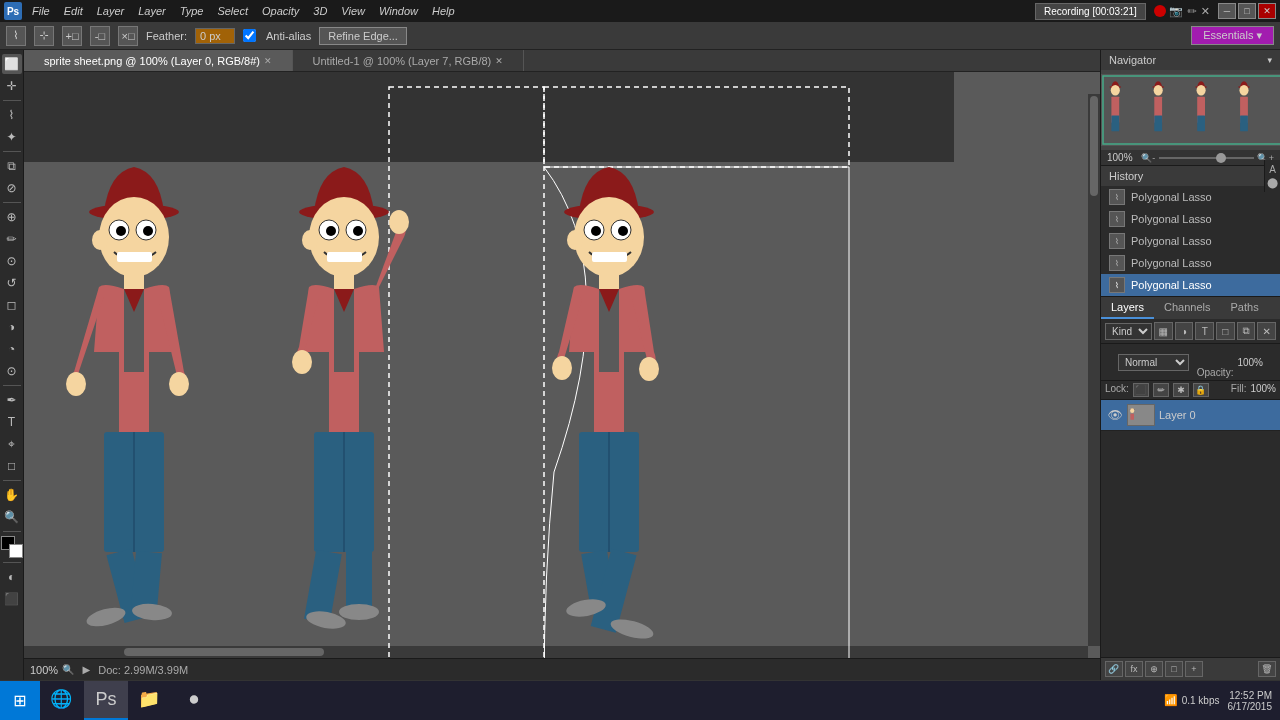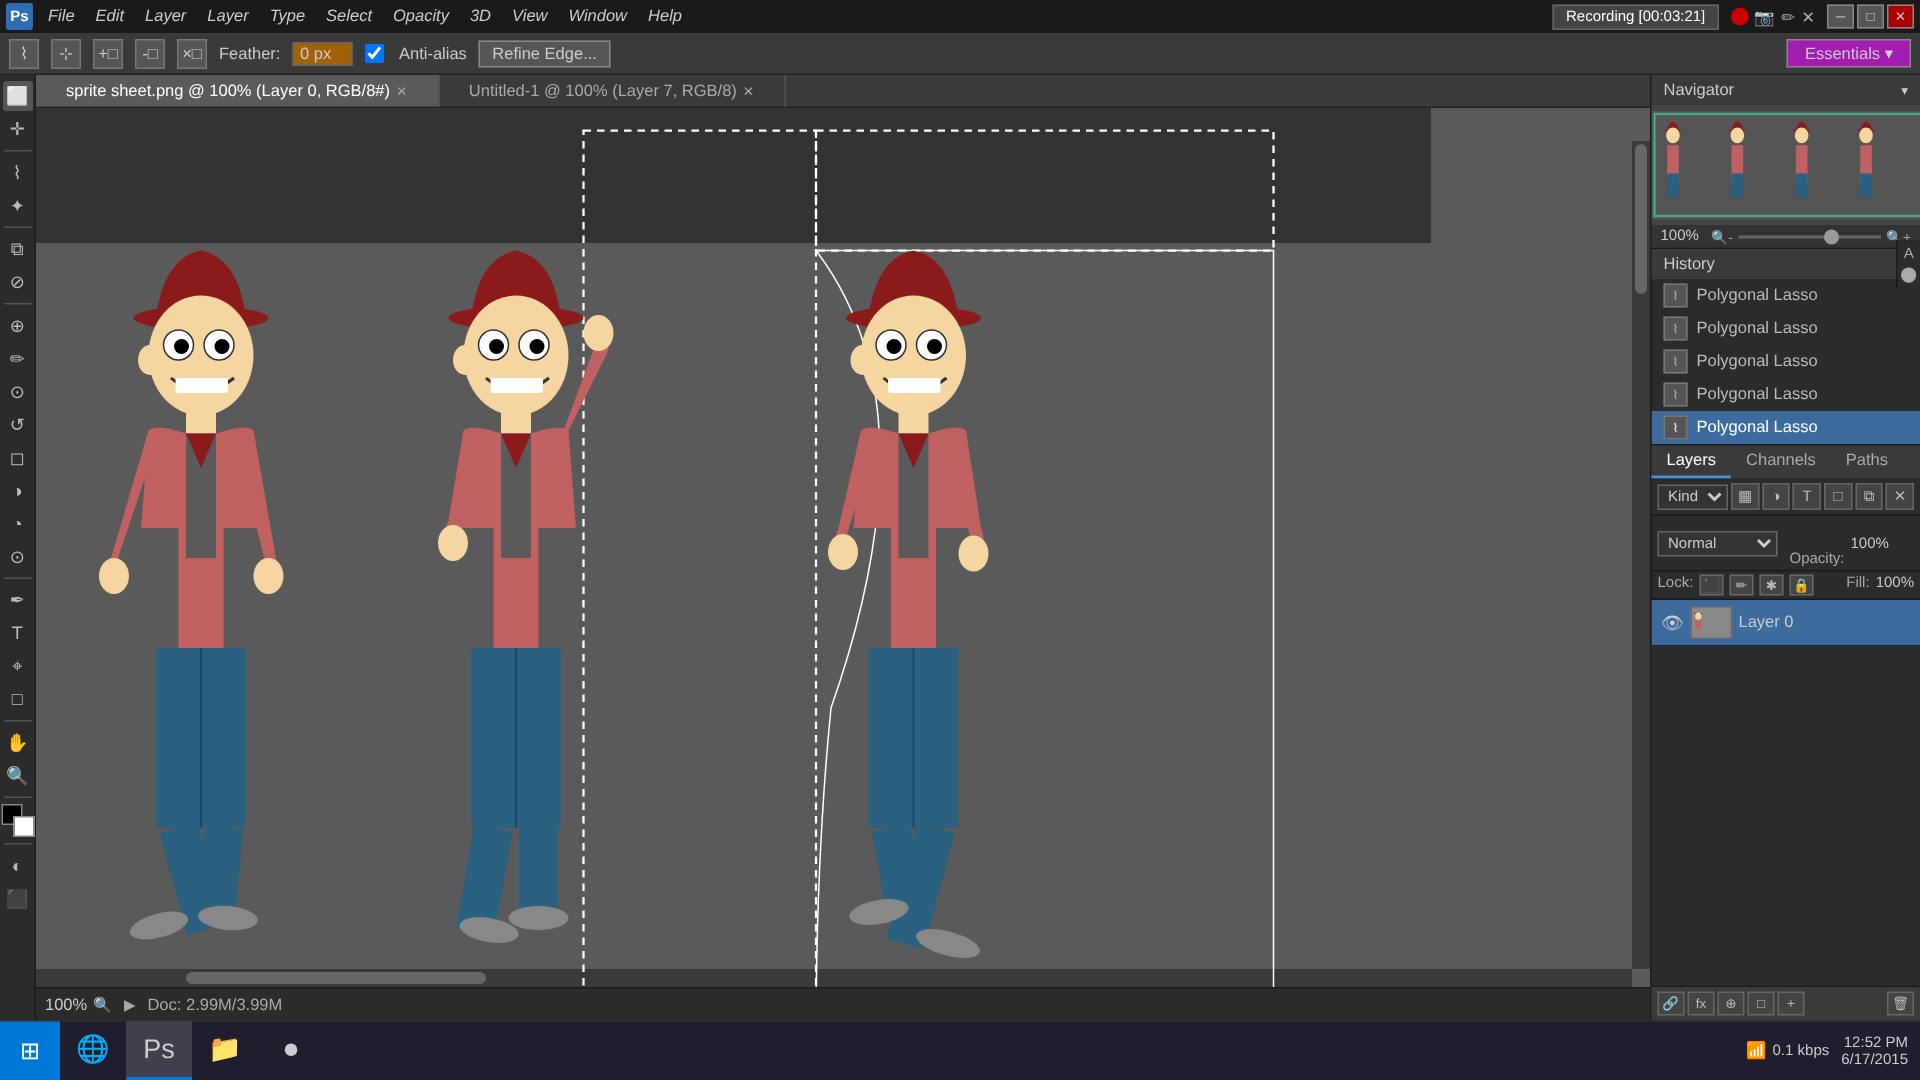--- a/index.html
+++ b/index.html
@@ -114,21 +114,21 @@
 
     
     #taskbar { display: flex; align-items: center; background: #1e1e2e; height: 40px; position: absolute; bottom: 0; left: 0; right: 0; border-top: 1px solid #333; z-index: 100; }
     #start-btn { width: 40px; height: 40px; background: #0078d7; display: flex; align-items: center; justify-content: center; font-size: 16px; cursor: pointer; color: white; }
     .taskbar-app { width: 44px; height: 40px; display: flex; align-items: center; justify-content: center; font-size: 18px; cursor: pointer; border-bottom: 3px solid transparent; }
     .taskbar-app.active { border-bottom-color: #0078d7; background: rgba(255,255,255,0.1); }
     #taskbar-right { margin-left: auto; display: flex; align-items: center; gap: 8px; padding: 0 8px; font-size: 10px; color: #ccc; }
     #sys-time { text-align: right; }
     #sys-icons { display: flex; gap: 4px; align-items: center; }
 
-    .mode-opacity-row { display: flex; align-items: center; padding: 2px 4px; gap: 4px; border-bottom: 1px solid #1a1a1a; }
+    .mode-opacity-row { display: flex; align-items: center; padding: 2px 17px; gap: 4px; border-bottom: 1px solid #1a1a1a; }
   </style>
 </head>
 <body>
 
 <div id="title-bar">
   <div id="app-icon">Ps</div>
   <div id="menu-bar">
     <span class="menu-item">File</span>
     <span class="menu-item">Edit</span>
     <span class="menu-item">Layer</span>

